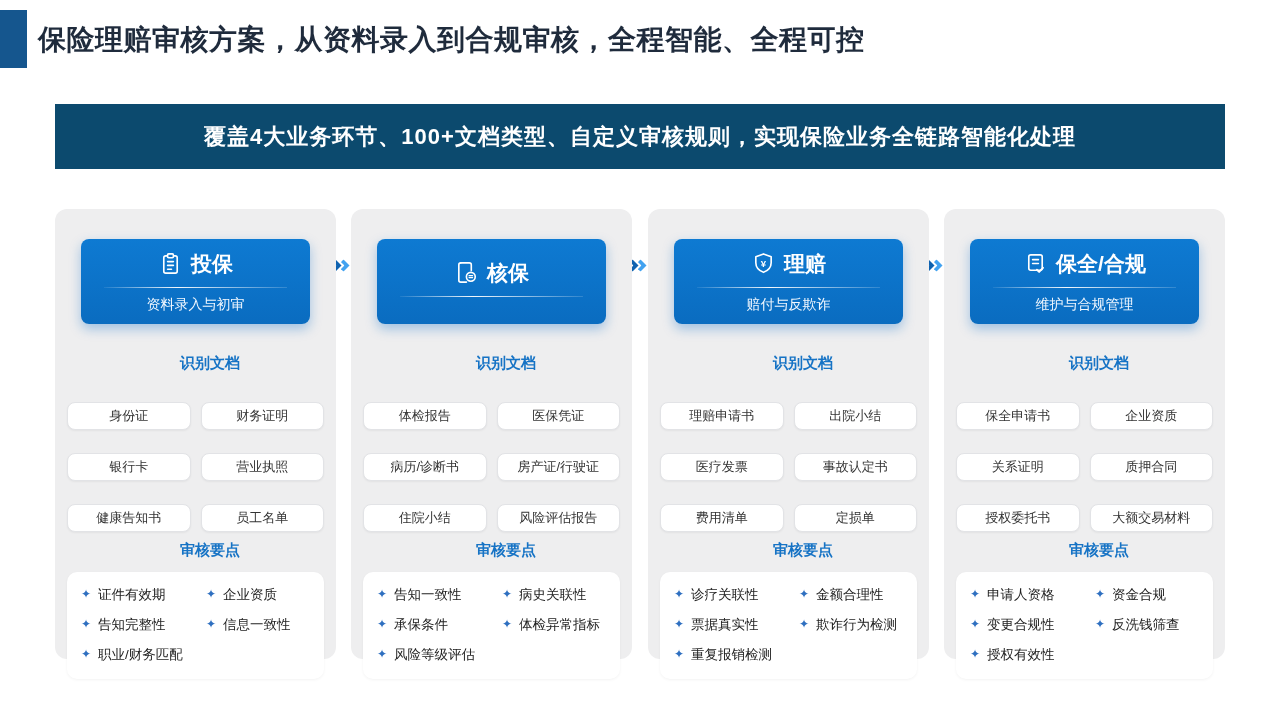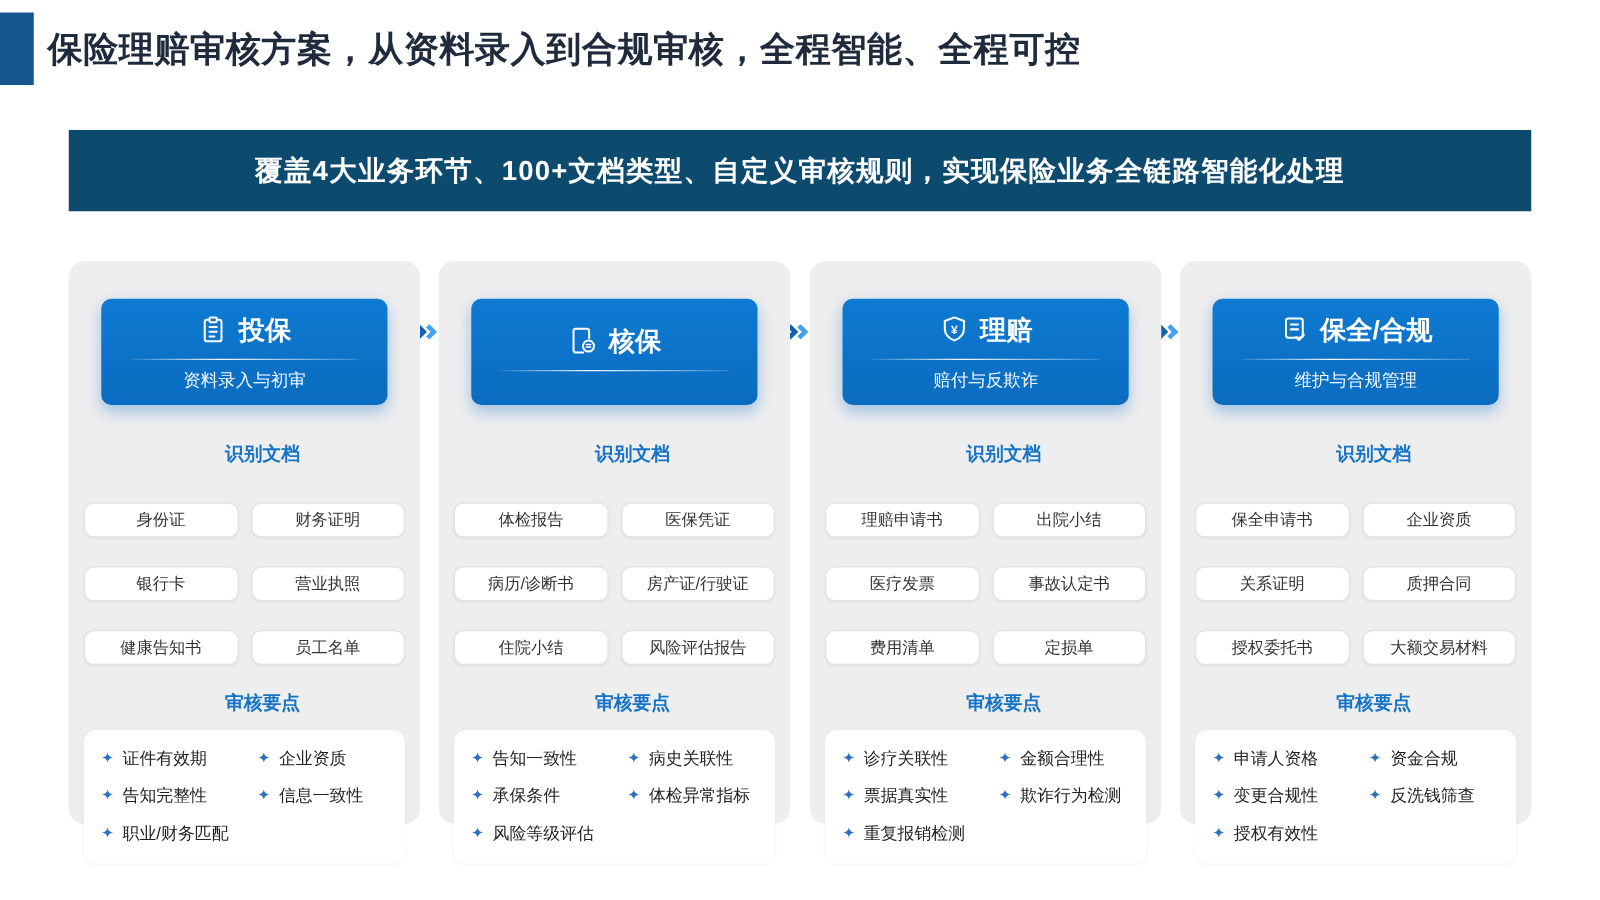--- a/index.html
+++ b/index.html
@@ -40,21 +40,21 @@
   .stage-title-row { display:flex; align-items:center; justify-content:center; gap:9px;
     font-size:21px; font-weight:700; }
   .stage-icon { width:24px; height:24px; display:flex; align-items:center; justify-content:center; }
   .stage-icon svg { width:23px; height:23px; }
   .stage-divider { width:80%; height:1px; margin:9px auto 8px;
     background:linear-gradient(90deg,rgba(255,255,255,.08),rgba(255,255,255,.95) 40%,rgba(255,255,255,.15)); }
   .stage-subtitle { font-size:14px; text-align:center; color:#f2f8ff; }
 
   .section-heading { text-align:center; color:#1673c5; font-weight:800; font-size:15px;padding-left:29px; }
   .docs-heading { margin-top:30px; }
-  .points-heading { margin-top:21px; }
+  .points-heading { margin-top:9px; }
 
   .chips { margin:13px 12px 0; display:grid; grid-template-columns:1fr 1fr; gap:7px 10px; }
   .chip { background:#fff; border:1px solid #e2e3e6; border-radius:8px; height:28px;
     display:flex; align-items:center; justify-content:center; font-size:13px; color:#333;
     box-shadow:0 1px 2px rgba(0,0,0,.05); white-space:nowrap;margin-top:16px; }
 
   .points-card { margin:12px 12px 0; background:#fff; border-radius:10px;
     padding:15px 4px 15px 14px; box-shadow:0 1px 3px rgba(0,0,0,.05); }
   .points-grid { display:grid; grid-template-columns:1.08fr 1fr; row-gap:14px; column-gap:2px; }
   .point { display:flex; align-items:flex-start; gap:7px; font-size:13.5px; color:#222; line-height:1.2; white-space:nowrap; }

